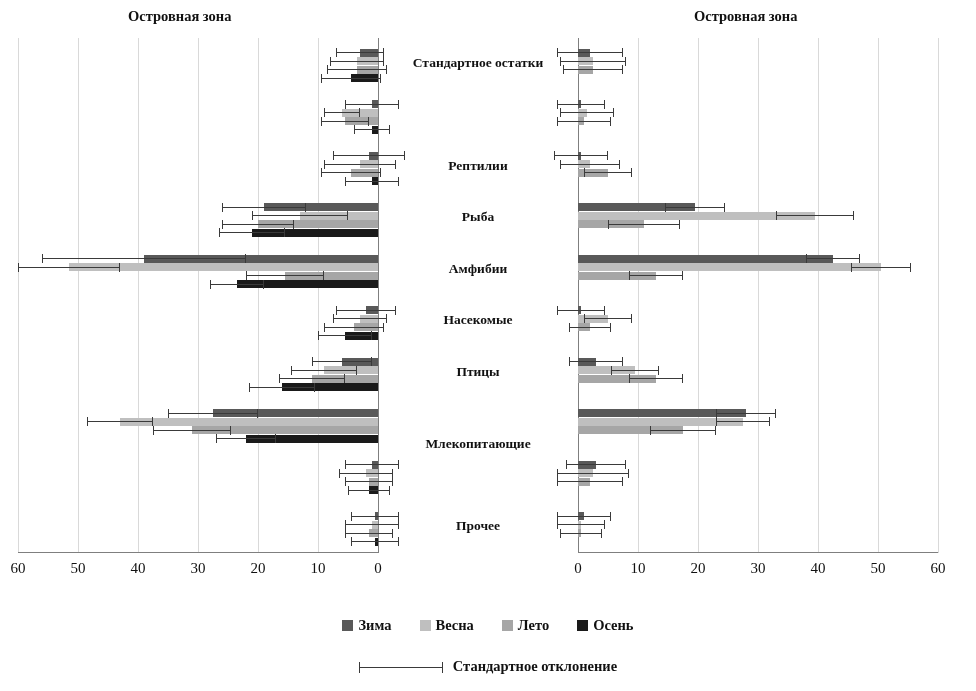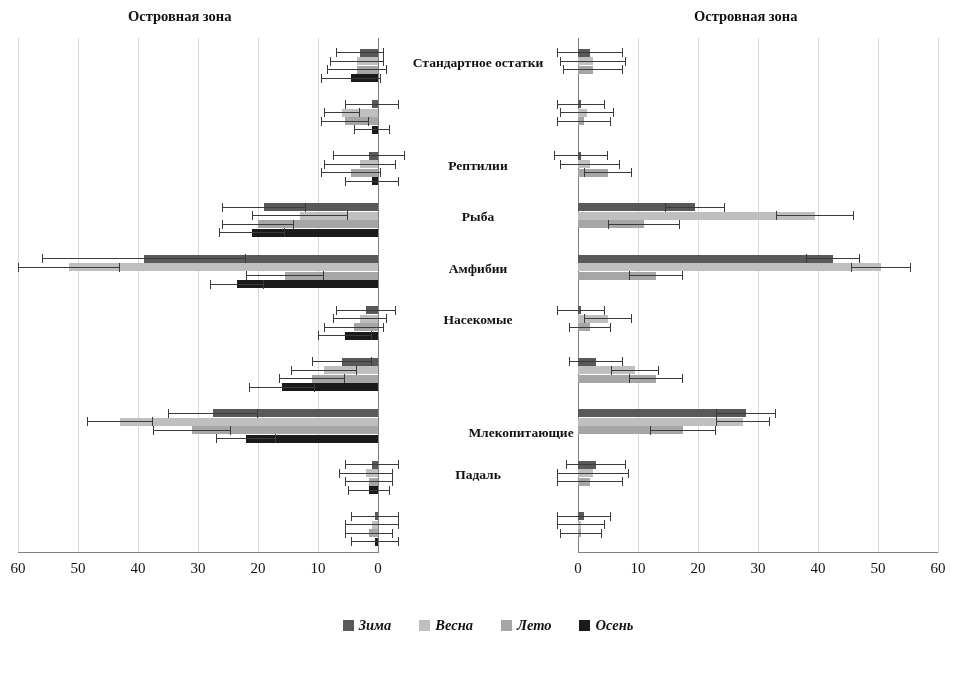--- a/index.html
+++ b/index.html
@@ -122,21 +122,20 @@
   
   #legend{
     position:absolute;
     top:617px;
     left:0;width:976px;
     text-align:center;
     font-family:"Liberation Serif", serif;
     font-size:14.5px;
     font-weight:bold;
     color:#111;
-    font-style:italic;
   }
   .leg-item{display:inline-block;margin:0 14px;white-space:nowrap;}
   .leg-swatch{
     display:inline-block;
     width:11px;height:11px;
     margin-right:5px;
     vertical-align:-1px;
   }
   #sd-legend{
     position:absolute;
@@ -802,22 +801,23 @@
         <div class="bar-wrap" style="top: 36.35px; left: 0px; width: 360px;"></div>
       </div>
     </div>
 
   <div class="cat-labels" id="cat-labels">
       <div class="cat-label" style="top: 16.75px;">Стандартное  остатки</div>
       <div class="cat-label" style="top: 119.75px;">Рептилии</div>
       <div class="cat-label" style="top: 171.25px;">Рыба</div>
       <div class="cat-label" style="top: 222.75px;">Амфибии</div>
       <div class="cat-label" style="top: 274.25px;">Насекомые</div>
-      <div class="cat-label" style="top: 387px; padding-left: 43px;">Млекопитающие</div>
-      <div class="cat-label" style="top: 428.75px;">Падаль</div>
+      <div class="cat-label" style="top: 325.75px;">Птицы</div>
+      <div class="cat-label" style="top: 398px;">Млекопитающие</div>
+      <div class="cat-label" style="top: 480.25px;">Прочее</div>
     </div>
 
   <div id="ticks">
       <div class="tick" style="left: -2px;">60</div>
       <div class="tick" style="left: 58px;">50</div>
       <div class="tick" style="left: 118px;">40</div>
       <div class="tick" style="left: 178px;">30</div>
       <div class="tick" style="left: 238px;">20</div>
       <div class="tick" style="left: 298px;">10</div>
       <div class="tick" style="left: 358px;">0</div>
@@ -825,14 +825,19 @@
       <div class="tick" style="left: 618px;">10</div>
       <div class="tick" style="left: 678px;">20</div>
       <div class="tick" style="left: 738px;">30</div>
       <div class="tick" style="left: 798px;">40</div>
       <div class="tick" style="left: 858px;">50</div>
       <div class="tick" style="left: 918px;">60</div>
     </div>
 
   <div id="legend"><span class="leg-item"><span class="leg-swatch" style="background: rgb(89, 89, 89);"></span><span>Зима</span></span><span class="leg-item"><span class="leg-swatch" style="background: rgb(191, 191, 191);"></span><span>Весна</span></span><span class="leg-item"><span class="leg-swatch" style="background: rgb(166, 166, 166);"></span><span>Лето</span></span><span class="leg-item"><span class="leg-swatch" style="background: rgb(26, 26, 26);"></span><span>Осень</span></span></div>
 
+  <div id="sd-legend">
+    <span class="sd-sym">
+      <span class="eline"></span><span class="ecap l"></span><span class="ecap r"></span>
+    </span><span>Стандартное отклонение</span>
+  </div>
 
 </div>
 
 </body></html>

